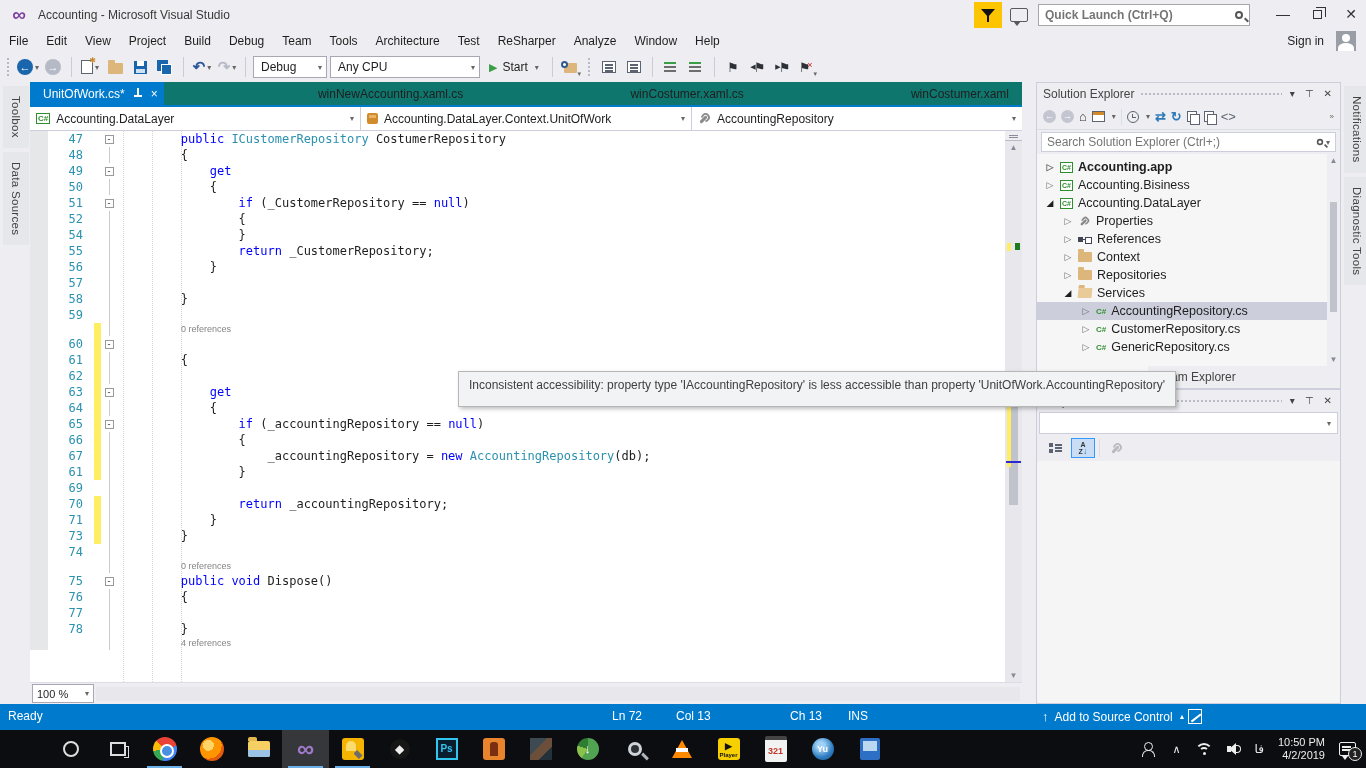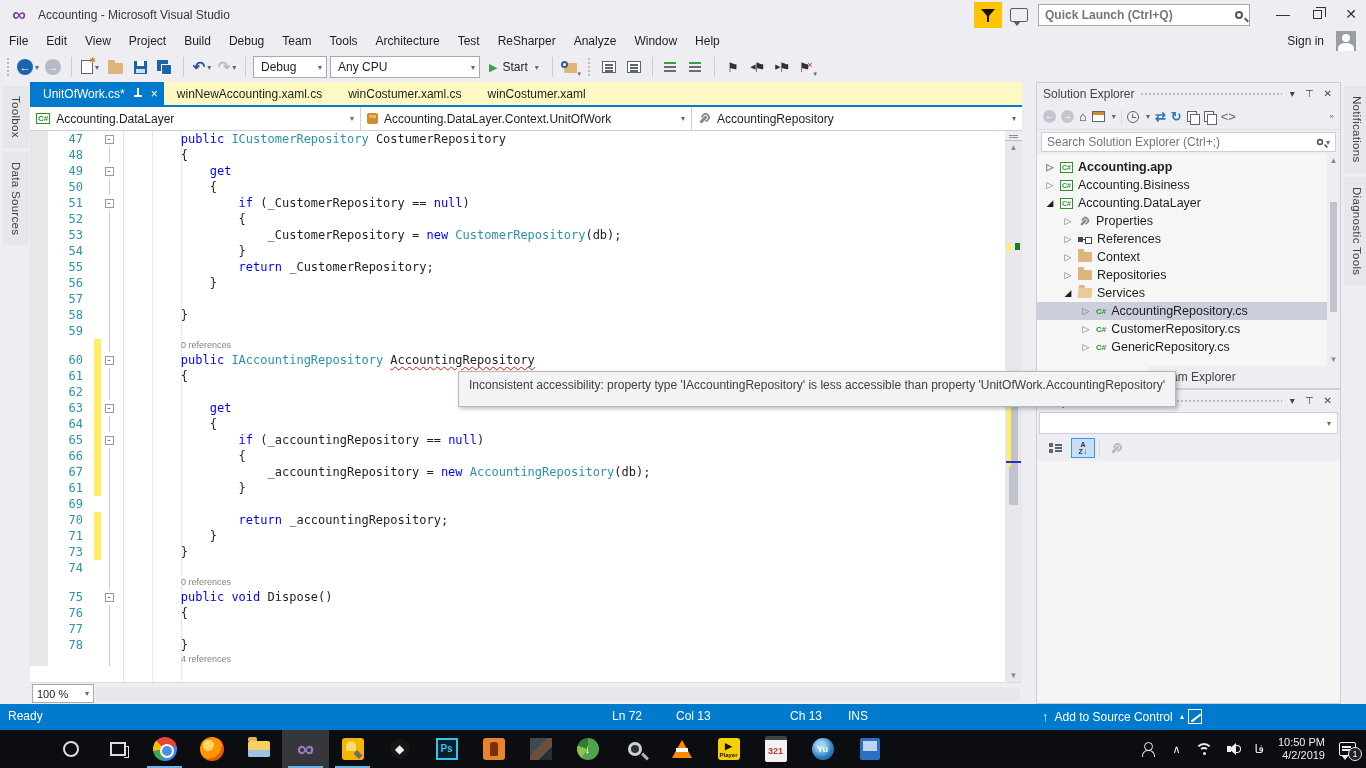--- a/index.html
+++ b/index.html
@@ -71,21 +71,21 @@
   
   #main { position:absolute; left:0; top:82px; width:1366px; height:622px; background:#eeeef2; }
   .side-strip { position:absolute; top:0; height:622px; background:#eeeef2; }
   #left-strip { left:0; width:30px; }
   #right-strip { left:1341px; width:25px; }
   .vtab { writing-mode:vertical-rl; font-size:11.5px; color:#424242; padding:10px 7px; background:#e6e7ea; margin:4px 3px; letter-spacing:.3px; }
 
   
   #editor { position:absolute; left:30px; top:0; width:992px; height:622px; display:flex; flex-direction:column; background:#fff; }
   #editor-gap { position:absolute; left:1022px; top:0; width:14px; height:622px; background:#eeeef2; }
-  .tabrow { height:23px; background:#fef9c3; display:flex; align-items:flex-end; }
+  .tabrow { height:23px; background:#0f766e; display:flex; align-items:flex-end;justify-content:space-between; }
   .doc-tab { height:23px; display:flex; align-items:center; padding:0 13px; font-size:12px; color:#1e1e1e; white-space:nowrap; }
   .doc-tab.active { background:#007acc; color:#fff; padding-right:6px; }
   .tab-pin { width:9px; height:11px; margin-left:9px; position:relative; }
   .tab-pin::before { content:""; position:absolute; left:3px; top:0; width:2px; height:7px; background:#fff; }
   .tab-pin::after { content:""; position:absolute; left:0; top:7px; width:8px; height:2px; background:#fff; }
   .tab-close { margin-left:8px; font-size:12px; color:#fff; }
   .navbar { height:26px; background:#fff; border-top:2px solid #007acc; border-bottom:1px solid #cccedb; display:flex; }
   .nav-dd { flex:1; display:flex; align-items:center; font-size:12px; padding:0 6px; border-right:1px solid #cccedb; gap:6px; }
   .nav-dd .caret { margin-left:auto; }
   .ic-cs { font-size:8px; font-weight:bold; color:#2f8f2f; border:1px solid #2f8f2f; padding:0 1px; line-height:9px; background:#fff; }
@@ -480,30 +480,20 @@
             <div class="m-num">52</div>
             <div class="m-gap"></div>
             <div class="m-change"></div>
             <div class="m-outline">
               <div class="oline"></div>
             </div>
             <div class="m-code"><span class="tok-p">                {</span></div>
           </div>
           <div class="crow">
             <div class="m-break"></div>
-            <div class="m-num">53</div>
-            <div class="m-gap"></div>
-            <div class="m-change"></div>
-            <div class="m-outline">
-              <div class="oline"></div>
-            </div>
-            <div class="m-code"><span class="tok-p">                    _CustomerRepository = </span><span class="tok-k">new</span><span class="tok-p"> </span><span class="tok-t">CustomerRepository</span><span class="tok-p">(db);</span></div>
-          </div>
-          <div class="crow">
-            <div class="m-break"></div>
             <div class="m-num">54</div>
             <div class="m-gap"></div>
             <div class="m-change"></div>
             <div class="m-outline">
               <div class="oline"></div>
             </div>
             <div class="m-code"><span class="tok-p">                }</span></div>
           </div>
           <div class="crow">
             <div class="m-break"></div>
@@ -566,21 +556,20 @@
             <div class="m-code">0 references</div>
           </div>
           <div class="crow">
             <div class="m-break"></div>
             <div class="m-num">60</div>
             <div class="m-gap"></div>
             <div class="m-change on"></div>
             <div class="m-outline">
               <div class="fold">-</div>
             </div>
-            <div class="m-code"><span class="tok-p">        </span><span class="tok-k">public</span><span class="tok-p"> </span><span class="tok-t">IAccountingRepository</span><span class="tok-p"> </span><span class="tok-e">AccountingRepository</span></div>
           </div>
           <div class="crow">
             <div class="m-break"></div>
             <div class="m-num">61</div>
             <div class="m-gap"></div>
             <div class="m-change on"></div>
             <div class="m-outline">
               <div class="oline"></div>
             </div>
             <div class="m-code"><span class="tok-p">        {</span></div>

